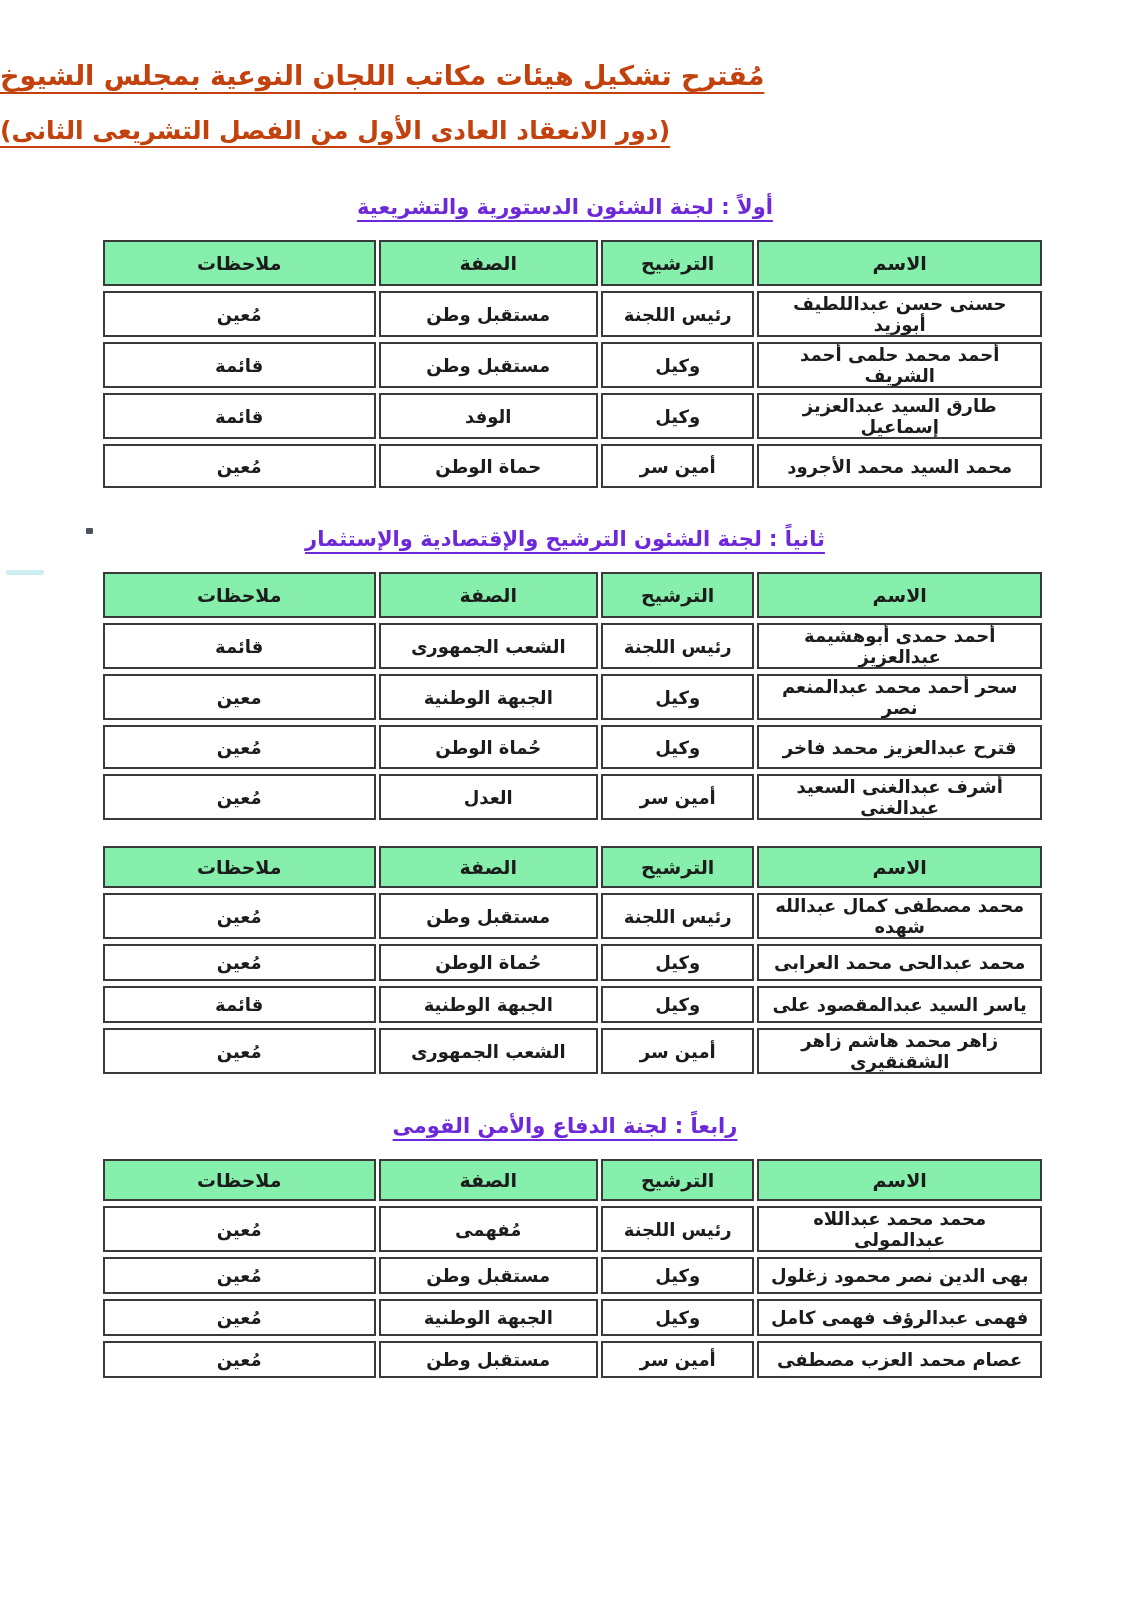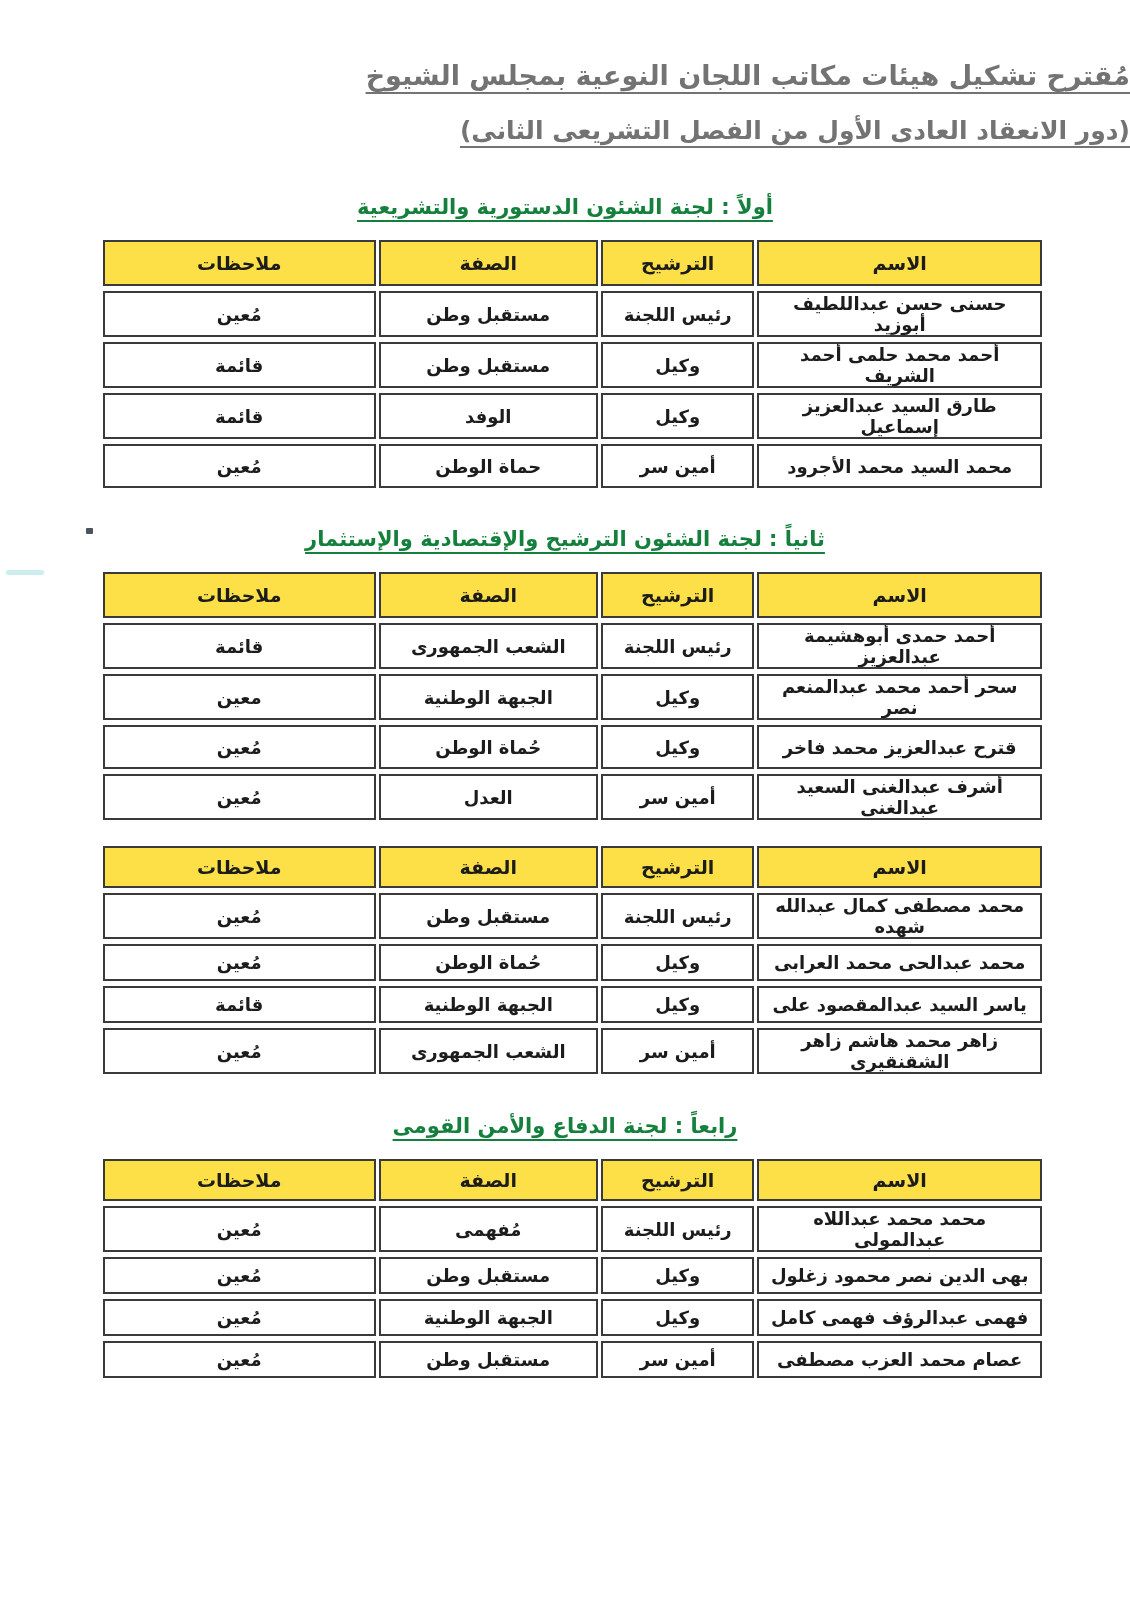--- a/index.html
+++ b/index.html
@@ -7,43 +7,43 @@
     width:1130px;height:1600px;
     background:#ffffff;
     font-family:"DejaVu Sans","Liberation Sans",sans-serif;
     position:relative;
     overflow:hidden;
     direction:rtl;
     color:#1c1c1c;
   }
   .page{width:1130px;height:1600px;position:relative;}
   .doc-title{
-    text-align:right;
+    text-align:left;
     margin-top:56px;
-    color:#737373;
+    color:#c2410c;
     font-weight:700;
   }
   .doc-title .line1{
     font-size:27px;
     line-height:40px;
     text-decoration:underline;
     text-decoration-thickness:2px;
     text-underline-offset:7px;
   }
   .doc-title .line2{
     font-size:25px;
     line-height:40px;
     margin-top:15px;
     text-decoration:underline;
     text-decoration-thickness:2px;
     text-underline-offset:7px;
   }
   .section-heading{
     text-align:center;
-    color:#15803d;
+    color:#6d28d9;
     font-weight:700;
     font-size:21px;
     text-decoration:underline;
     text-decoration-thickness:2px;
     text-underline-offset:6px;
   }
   .sh-1{margin-top:44px;}
   .sh-2{margin-top:34px;}
   .sh-3{margin-top:34px;}
   .sh-4{margin-top:35px;}
@@ -56,21 +56,21 @@
   }
   table.committee-table th, table.committee-table td{
     border:2px solid #3a3a3a;
     font-weight:700;
     text-align:center;
     vertical-align:middle;
     padding:0 8px;
     overflow:hidden;
   }
   table.committee-table th{
-    background:#fde047;
+    background:#86efac;
     height:42px;
     font-size:19px;
   }
   table.committee-table td{
     background:#ffffff;
     height:40px;
     font-size:18px;
   }
   table.compact td{height:33px;}
   table.compact th{height:38px;}

